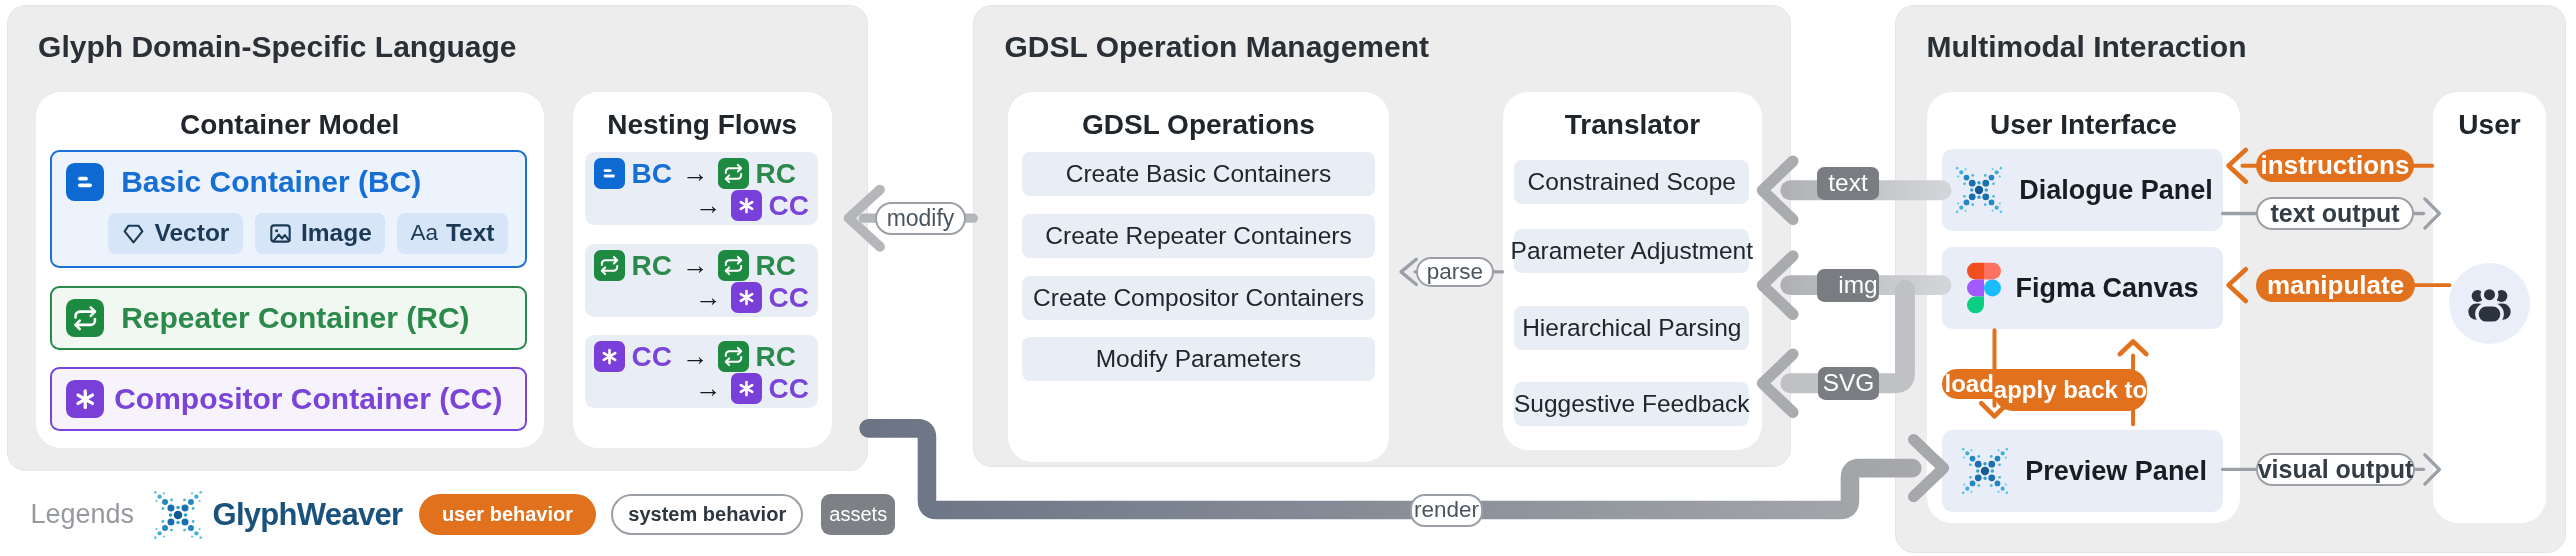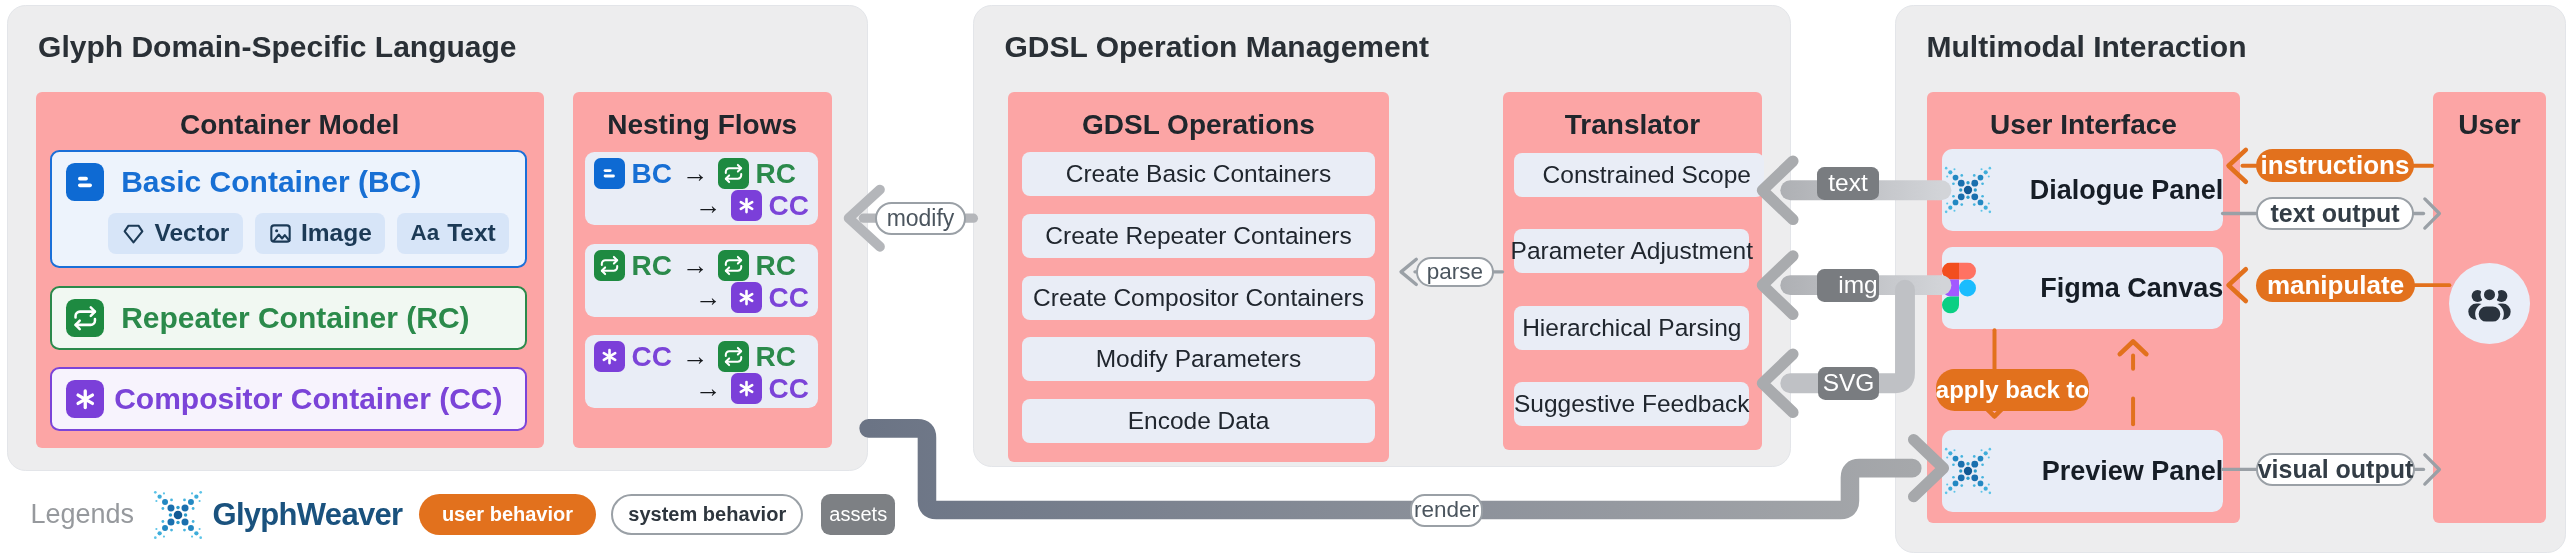--- a/index.html
+++ b/index.html
@@ -7,61 +7,61 @@
           font-family:"Liberation Sans",sans-serif;overflow:hidden;}
 
   
   .outer{position:absolute;background:#ededee;border:1.3px solid #e3e5e9;border-radius:18.6px;box-sizing:border-box;}
   #panel-left{left:6.6px;top:5.3px;width:861px;height:466px;}
   #panel-mid{left:973px;top:5.3px;width:818px;height:462px;}
   #panel-right{left:1895px;top:5.3px;width:671px;height:548px;}
   .outer-title{position:absolute;left:30.5px;top:24px;font-size:30px;font-weight:700;color:#2a3036;white-space:nowrap;}
 
   
-  .subpanel{position:absolute;background:#fca5a5;border-radius:6px;}
+  .subpanel{position:absolute;background:#ffffff;border-radius:25px;}
   .sub-title{font-size:28px;font-weight:700;color:#20262c;text-align:center;margin-top:17px;}
 
   #cm{left:28px;top:86px;width:508px;height:356px;}
   #nf{left:565px;top:86px;width:259px;height:356px;}
 
   .cbox{position:absolute;box-sizing:border-box;border-radius:9.3px;border:2px solid;}
   #box-bc{left:14px;top:58px;width:477px;height:118px;background:#edf3fc;border-color:#1a6fd8;padding:10.6px 14.6px;}
   #box-rc{left:14px;top:194px;width:477px;height:64px;background:#f1f8f2;border-color:#2b8a4b;display:flex;align-items:center;gap:17px;padding:0 14.6px;}
   #box-cc{left:14px;top:275px;width:477px;height:64px;background:#f7f3fd;border-color:#7b44d8;display:flex;align-items:center;gap:10px;padding:0 14.6px;}
   .label-row{display:flex;align-items:center;gap:17px;}
   .cicon{width:38px;height:38px;border-radius:8.6px;display:flex;align-items:center;justify-content:center;flex:0 0 auto;}
   .bc-bg{background:#0e6ad3;} .rc-bg{background:#1e8a41;} .cc-bg{background:#7b3fd9;}
   .clabel{font-size:30px;font-weight:700;white-space:nowrap;}
   .bc-t{color:#176fd4;} .rc-t{color:#2b8a4b;} .cc-t{color:#7b44d8;}
   .chips-row{display:flex;gap:12px;margin:12px 0 0 42px;}
   .chip{display:flex;align-items:center;gap:8px;background:#d7e5f8;border-radius:8px;padding:0 13.3px;height:41px;
         font-size:24.5px;font-weight:600;color:#1c3a56;white-space:nowrap;}
-  .chip-aa{font-size:22.5px;font-weight:700;color:#1c3a56;}
+  .chip-aa{font-size:22.5px;font-weight:400;color:#1c3a56;}
 
   .nrow{position:absolute;left:12.6px;width:233px;height:73px;background:#e9edf6;border-radius:9.3px;
         box-sizing:border-box;padding:5.3px 9.3px;display:flex;flex-direction:column;justify-content:space-between;}
   #nrow-0{top:60px;} #nrow-1{top:152px;} #nrow-2{top:243px;}
   .nline{display:flex;align-items:center;gap:6.6px;font-size:28px;font-weight:700;}
   .nline-2{justify-content:flex-end;}
   .nicon{width:30.5px;height:30.5px;border-radius:6.6px;display:flex;align-items:center;justify-content:center;flex:0 0 auto;}
   .narr{color:#15181c;font-weight:400;font-size:26.5px;margin:0 3.3px;}
 
   #ops{left:34px;top:86px;width:381px;height:370px;}
   .ops-item{position:absolute;left:14px;width:353px;height:44px;background:#e9edf6;border-radius:8px;
             display:flex;align-items:center;justify-content:center;font-size:24.5px;font-weight:500;color:#20262e;white-space:nowrap;}
   #op-0{top:60px;} #op-1{top:122px;} #op-2{top:184px;} #op-3{top:245px;} #op-4{top:307px;}
 
   #tr{left:529px;top:86px;width:259px;height:358px;}
   .tr-item{position:absolute;left:11.3px;width:235px;height:44px;background:#e9edf6;border-radius:8px;
            display:flex;align-items:center;justify-content:center;font-size:24.5px;font-weight:500;color:#20262e;white-space:nowrap;}
-  #tr-0{top:61px;padding-left:15px;} #tr-1{top:137px;} #tr-2{top:214px;} #tr-3{top:290px;}
+  #tr-0{top:68px;} #tr-1{top:137px;} #tr-2{top:214px;} #tr-3{top:290px;}
 
   #ui{left:31px;top:86px;width:313px;height:431px;}
   .ui-box{position:absolute;left:15.3px;width:281px;height:82px;background:#e8edf7;border-radius:10.6px;
-          display:flex;align-items:center;justify-content:space-between;gap:14.6px;}
+          display:flex;align-items:center;justify-content:center;gap:14.6px;}
   #ui-dialogue{top:57px;} #ui-figma{top:155px;} #ui-preview{top:338px;}
   .ui-label{font-size:27px;font-weight:600;color:#161d26;white-space:nowrap;}
   .ui-icon{display:flex;align-items:center;justify-content:center;flex:0 0 auto;}
 
   #user-panel{left:537px;top:86px;width:113px;height:431px;}
   .user-circle{position:absolute;left:16px;top:171px;width:81px;height:81px;border-radius:50%;
                background:#e9eef8;display:flex;align-items:center;justify-content:center;}
 
   
   .float-pill{position:absolute;display:flex;align-items:center;justify-content:center;box-sizing:border-box;
@@ -73,21 +73,21 @@
   #p-parse{left:1416px;top:257px;width:78px;height:30px;font-size:22.5px;}
   #p-render{left:1410px;top:494px;width:73px;height:32.5px;border-radius:14.6px;font-size:22.5px;}
   #t-text{left:1817px;top:167px;width:62px;height:32.5px;}
   #t-img{left:1817px;top:269px;width:62px;height:32.5px;padding-left:20px;}
   #t-svg{left:1818px;top:367px;width:61px;height:32.5px;}
   #p-instructions{left:2256px;top:149px;width:158px;height:33px;}
   #p-textout{left:2256px;top:197px;width:158px;height:33px;color:#333d46;font-size:25px;font-weight:600;}
   #p-manipulate{left:2256px;top:269px;width:159px;height:33px;}
   #p-visualout{left:2256px;top:453px;width:159px;height:33px;color:#333d46;font-size:25px;font-weight:600;}
   #p-loadinto{left:1942px;top:369px;width:105px;height:30px;font-size:24px;}
-  #p-applyback{left:1936px;top:369px;width:153px;height:42px;font-size:24px;text-align:center;}
+  #p-applyback{left:1994px;top:369px;width:153px;height:42px;font-size:24px;text-align:center;}
 
   
   #legend{position:absolute;left:30.5px;top:488px;height:53px;display:flex;align-items:center;z-index:2;}
   #legend-caption{font-size:27px;color:#96999d;width:95px;}
   #legend-mark{margin-left:25px;display:flex;align-items:center;}
   #legend-brand{margin-left:8px;font-size:31px;font-weight:800;color:#1a527e;letter-spacing:-0.7px;}
   .legend-pill{height:41px;display:flex;align-items:center;justify-content:center;font-size:20px;box-sizing:border-box;white-space:nowrap;}
   #lg-user{margin-left:16.6px;width:177px;border-radius:21px;background:#e2711d;color:#fff;font-weight:600;}
   #lg-system{margin-left:15.3px;width:192px;border-radius:21px;background:#fff;border:2px solid #9aa0a6;color:#2e363e;font-weight:600;}
   #lg-assets{margin-left:18px;width:74px;border-radius:9.3px;background:#7d8084;color:#fff;font-weight:500;}
@@ -350,21 +350,20 @@
 
   <div class="outer" id="panel-mid">
     <div class="outer-title">GDSL Operation Management</div>
 
     <div class="subpanel" id="ops">
       <div class="sub-title">GDSL Operations</div>
       <div class="ops-item" id="op-0">Create Basic Containers</div>
       <div class="ops-item" id="op-1">Create Repeater Containers</div>
       <div class="ops-item" id="op-2">Create Compositor Containers</div>
       <div class="ops-item" id="op-3">Modify Parameters</div>
-      <div class="ops-item" id="op-4">Encode Data</div>
     </div>
 
     <div class="subpanel" id="tr">
       <div class="sub-title">Translator</div>
       <div class="tr-item" id="tr-0">Constrained Scope</div>
       <div class="tr-item" id="tr-1">Parameter Adjustment</div>
       <div class="tr-item" id="tr-2">Hierarchical Parsing</div>
       <div class="tr-item" id="tr-3">Suggestive Feedback</div>
     </div>
   </div>

